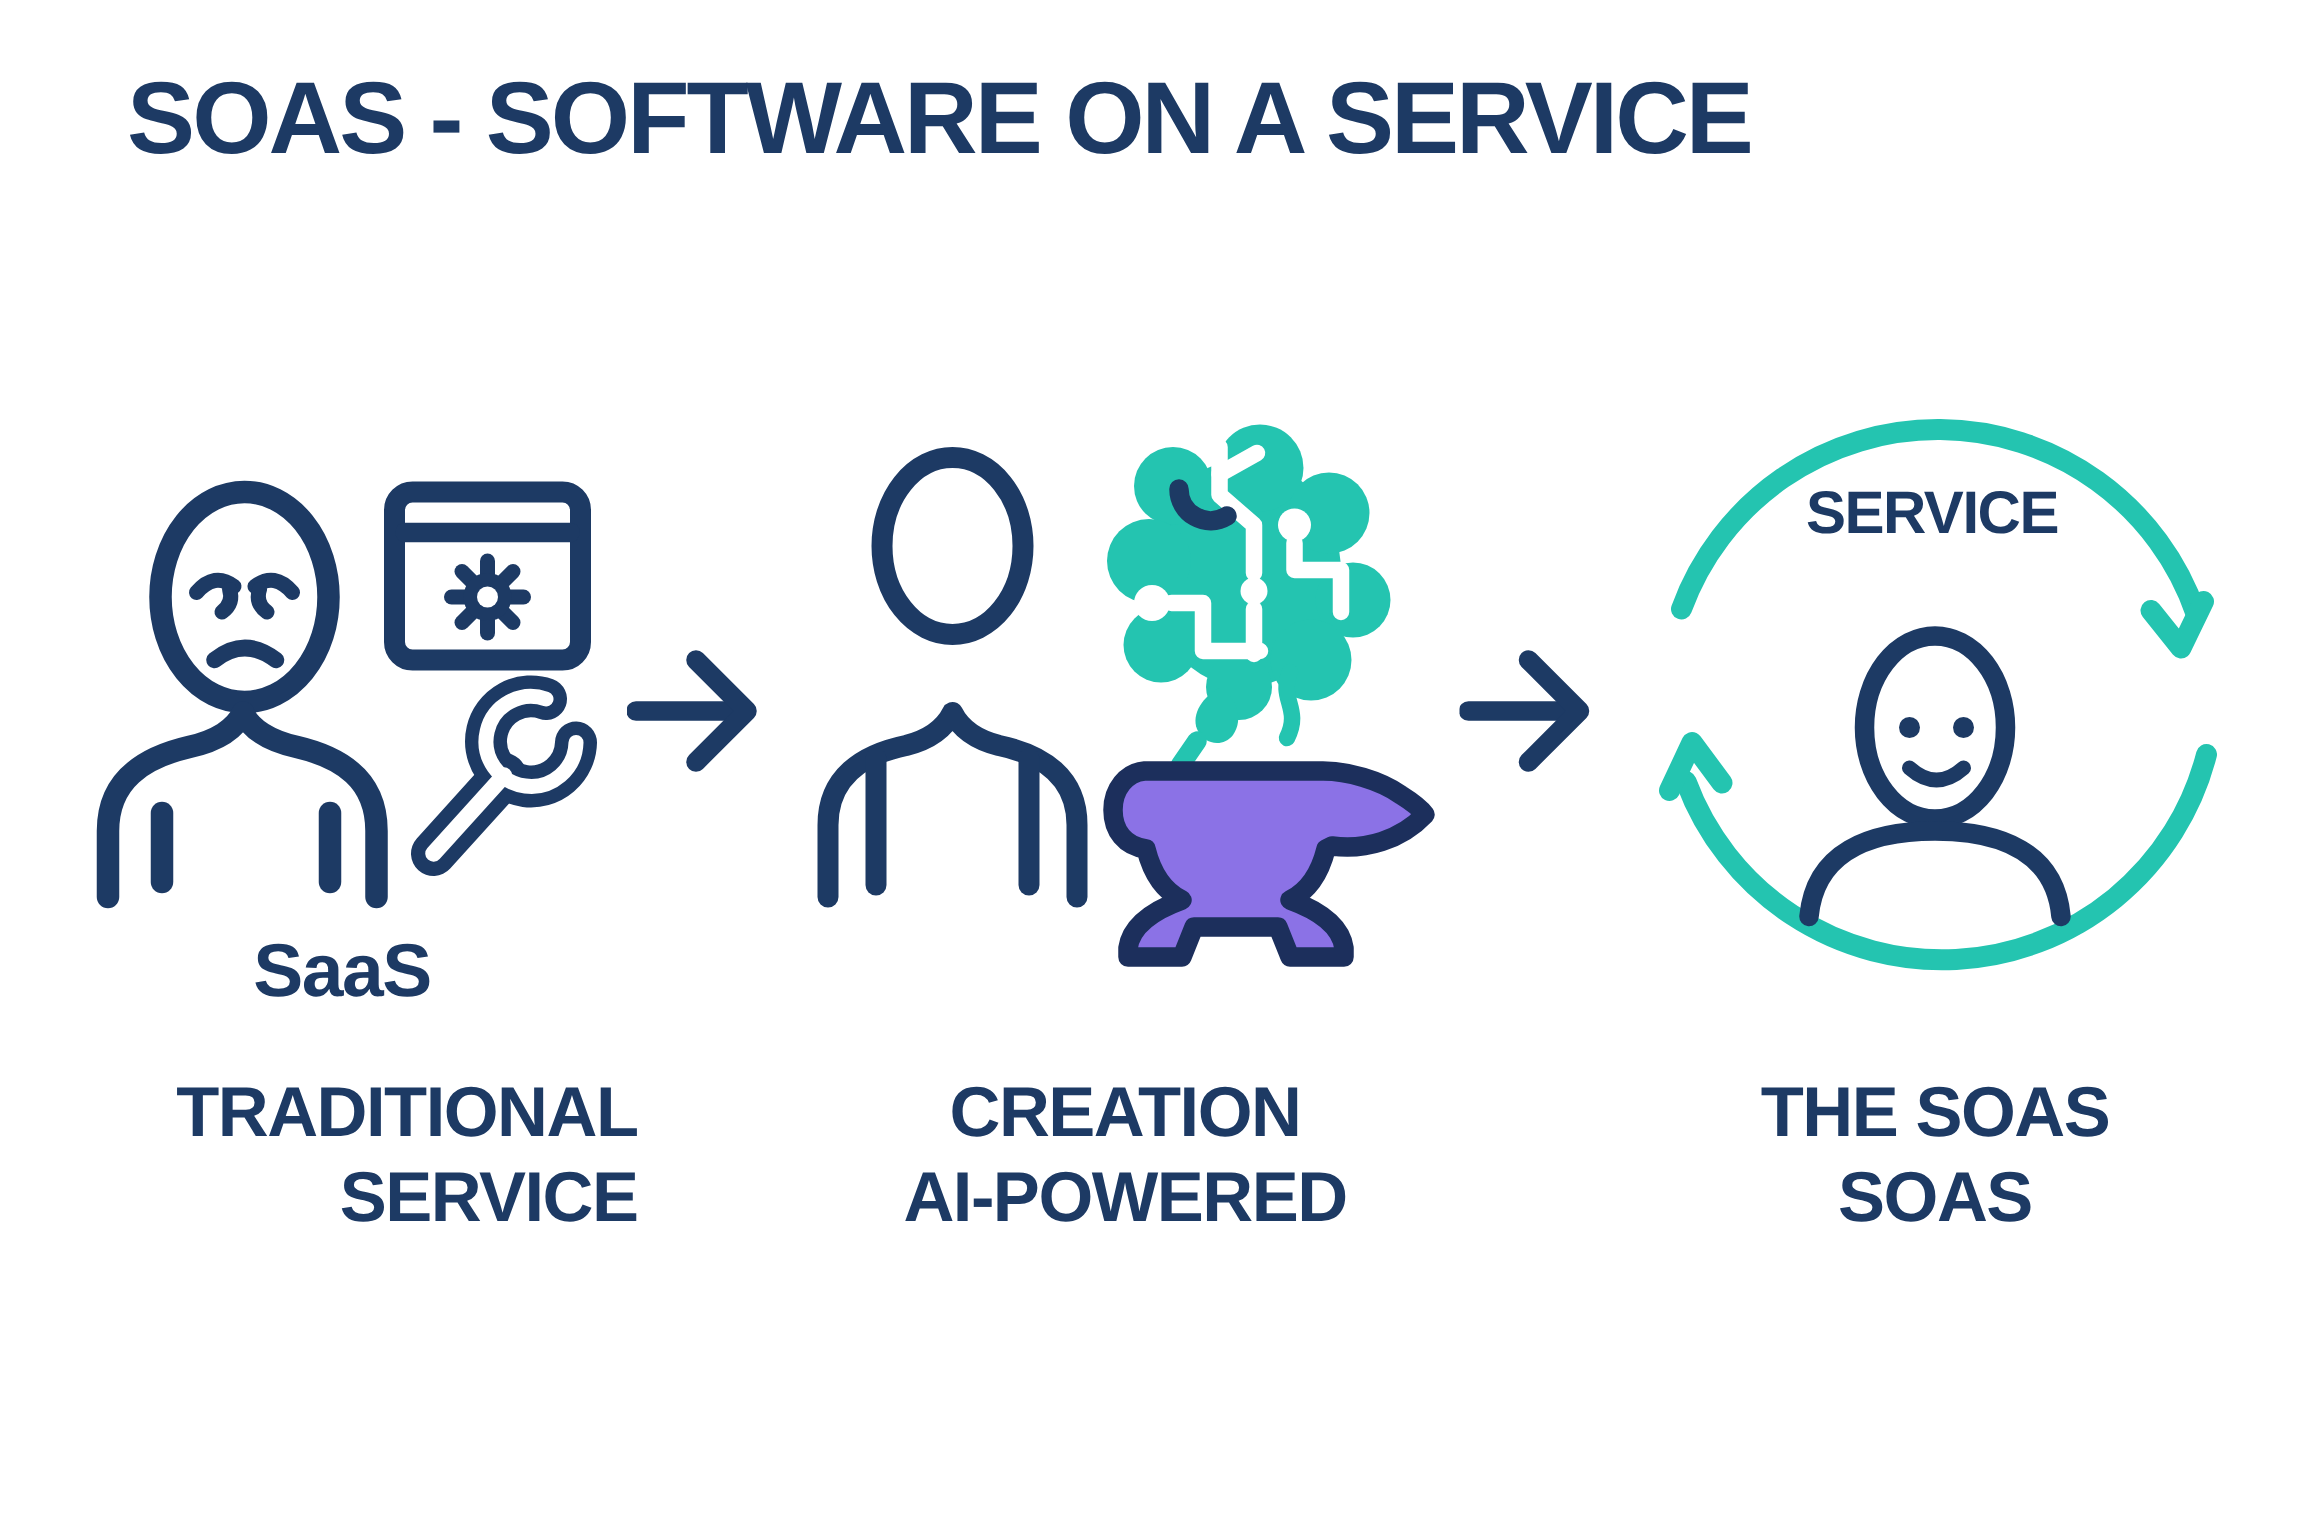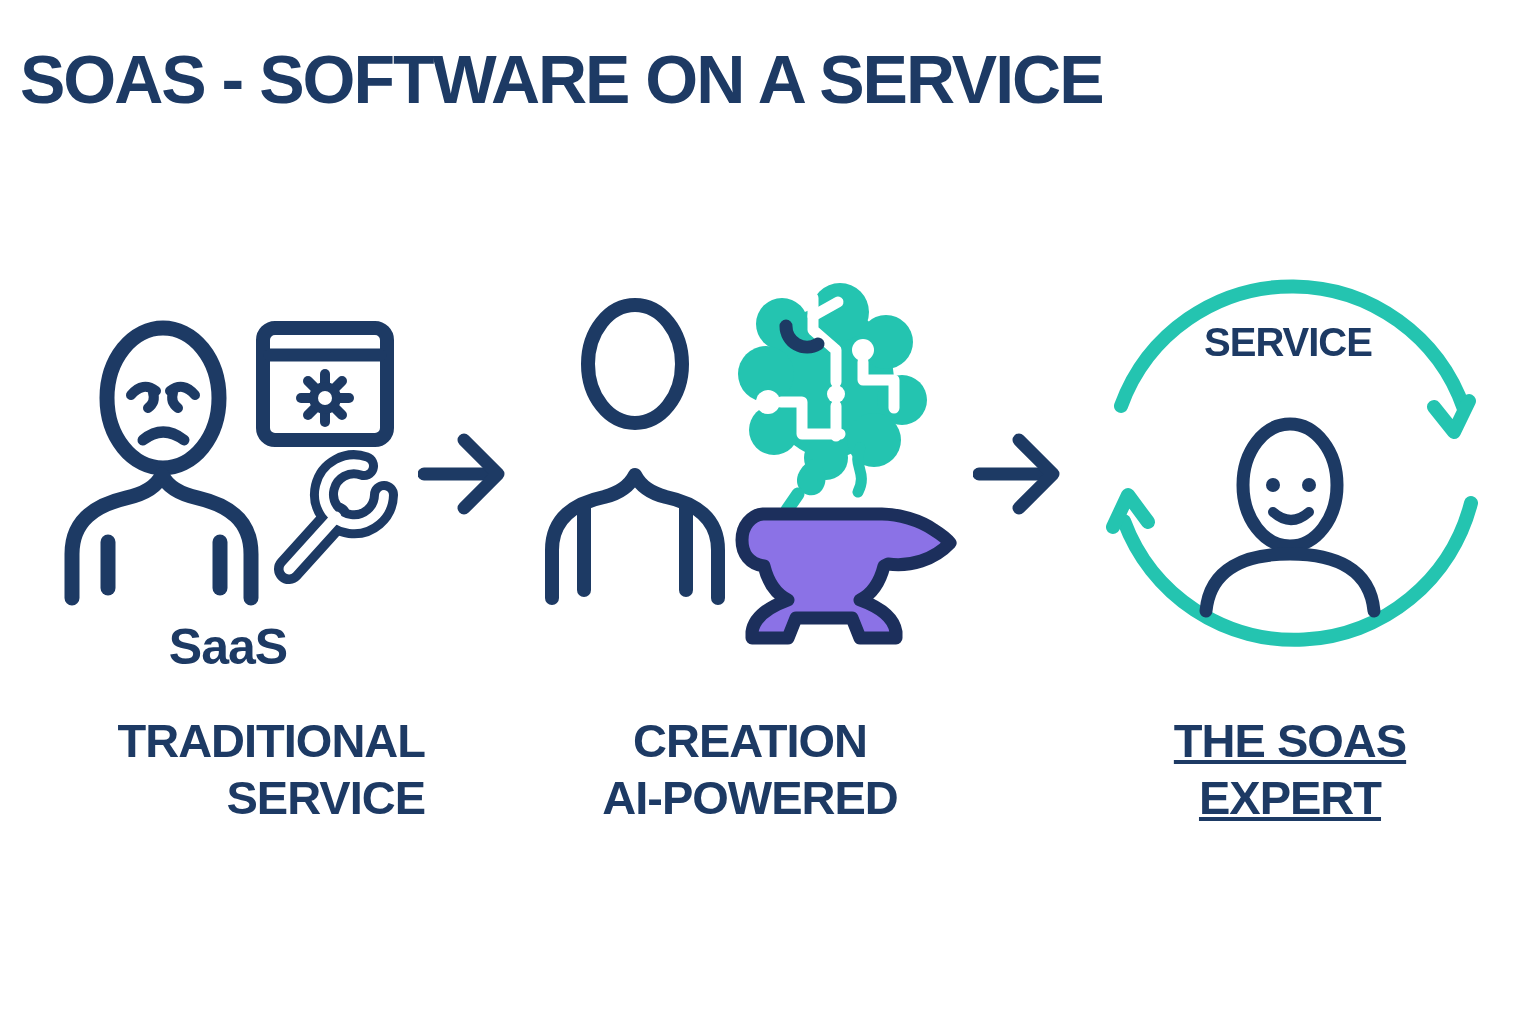--- a/index.html
+++ b/index.html
@@ -11,33 +11,32 @@
     --circuit-white:#ffffff;
   }
   *{margin:0;padding:0;box-sizing:border-box;}
   html,body{background:#e8e8e8;font-family:"Liberation Sans",sans-serif;}
   #canvas{
     position:relative;width:1536px;height:1024px;margin:0 auto;
     background:var(--background);overflow:hidden;
   }
   .abs{position:absolute;}
   #title{
-    top:40px;left:0;width:1252px;text-align:left;
+    top:40px;left:0;width:1252px;text-align:center;
     font-size:68px;font-weight:700;letter-spacing:-2px;
     color:var(--navy);
-    padding-left:20px;
   }
   .caption{
     top:712px;width:400px;text-align:center;
     font-size:47px;line-height:57px;font-weight:700;letter-spacing:-1px;
     color:var(--navy);
   }
   #cap1{left:25px;text-align:right;}
   #cap2{left:550px;}
-  #cap3{left:1090px;text-decoration:underline;}
+  #cap3{left:1090px;}
   #saas-label{
     top:618px;left:58px;width:340px;text-align:center;
     font-size:50px;font-weight:700;color:var(--navy);letter-spacing:-1px;
   }
   #stage3-badge{
     top:54px;left:0;width:100%;text-align:center;
     font-size:40px;line-height:44px;font-weight:700;letter-spacing:-1px;
     color:var(--navy);
   }
   
@@ -175,16 +174,16 @@
         <path class="sn" stroke-width="13" d="M108,345 C112,302 148,288 192,288 C236,288 272,302 276,345"></path>
       </g>
     </svg>
     <div id="stage3-badge" class="abs">
       <div>SERVICE</div>
     </div>
   </div>
 
   <div id="cap3" class="abs caption">
     <div>THE SOAS</div>
-    <div>EXPERT</div>
+    <div>SOAS</div>
   </div>
 
 </div>
 
 </body></html>

